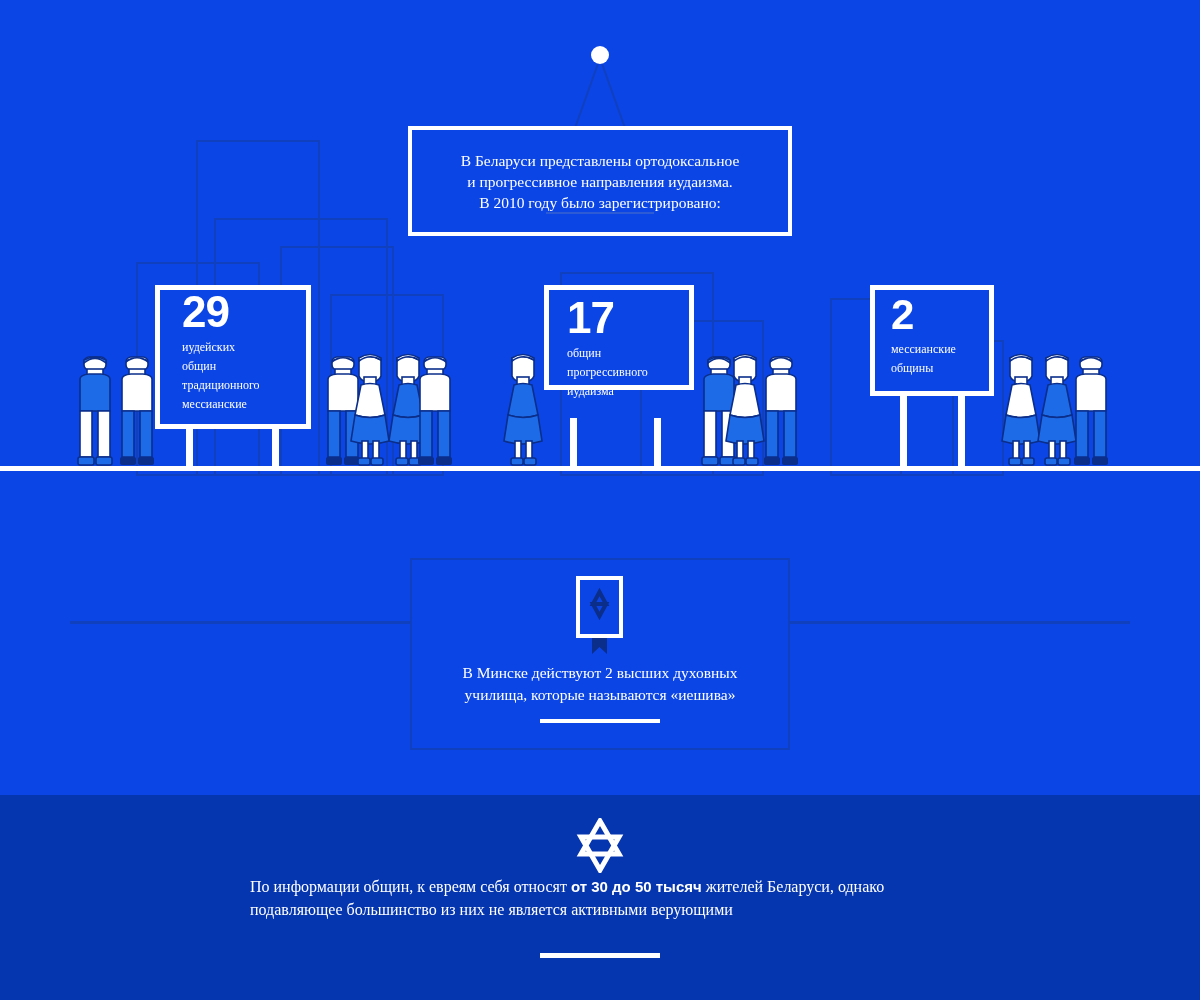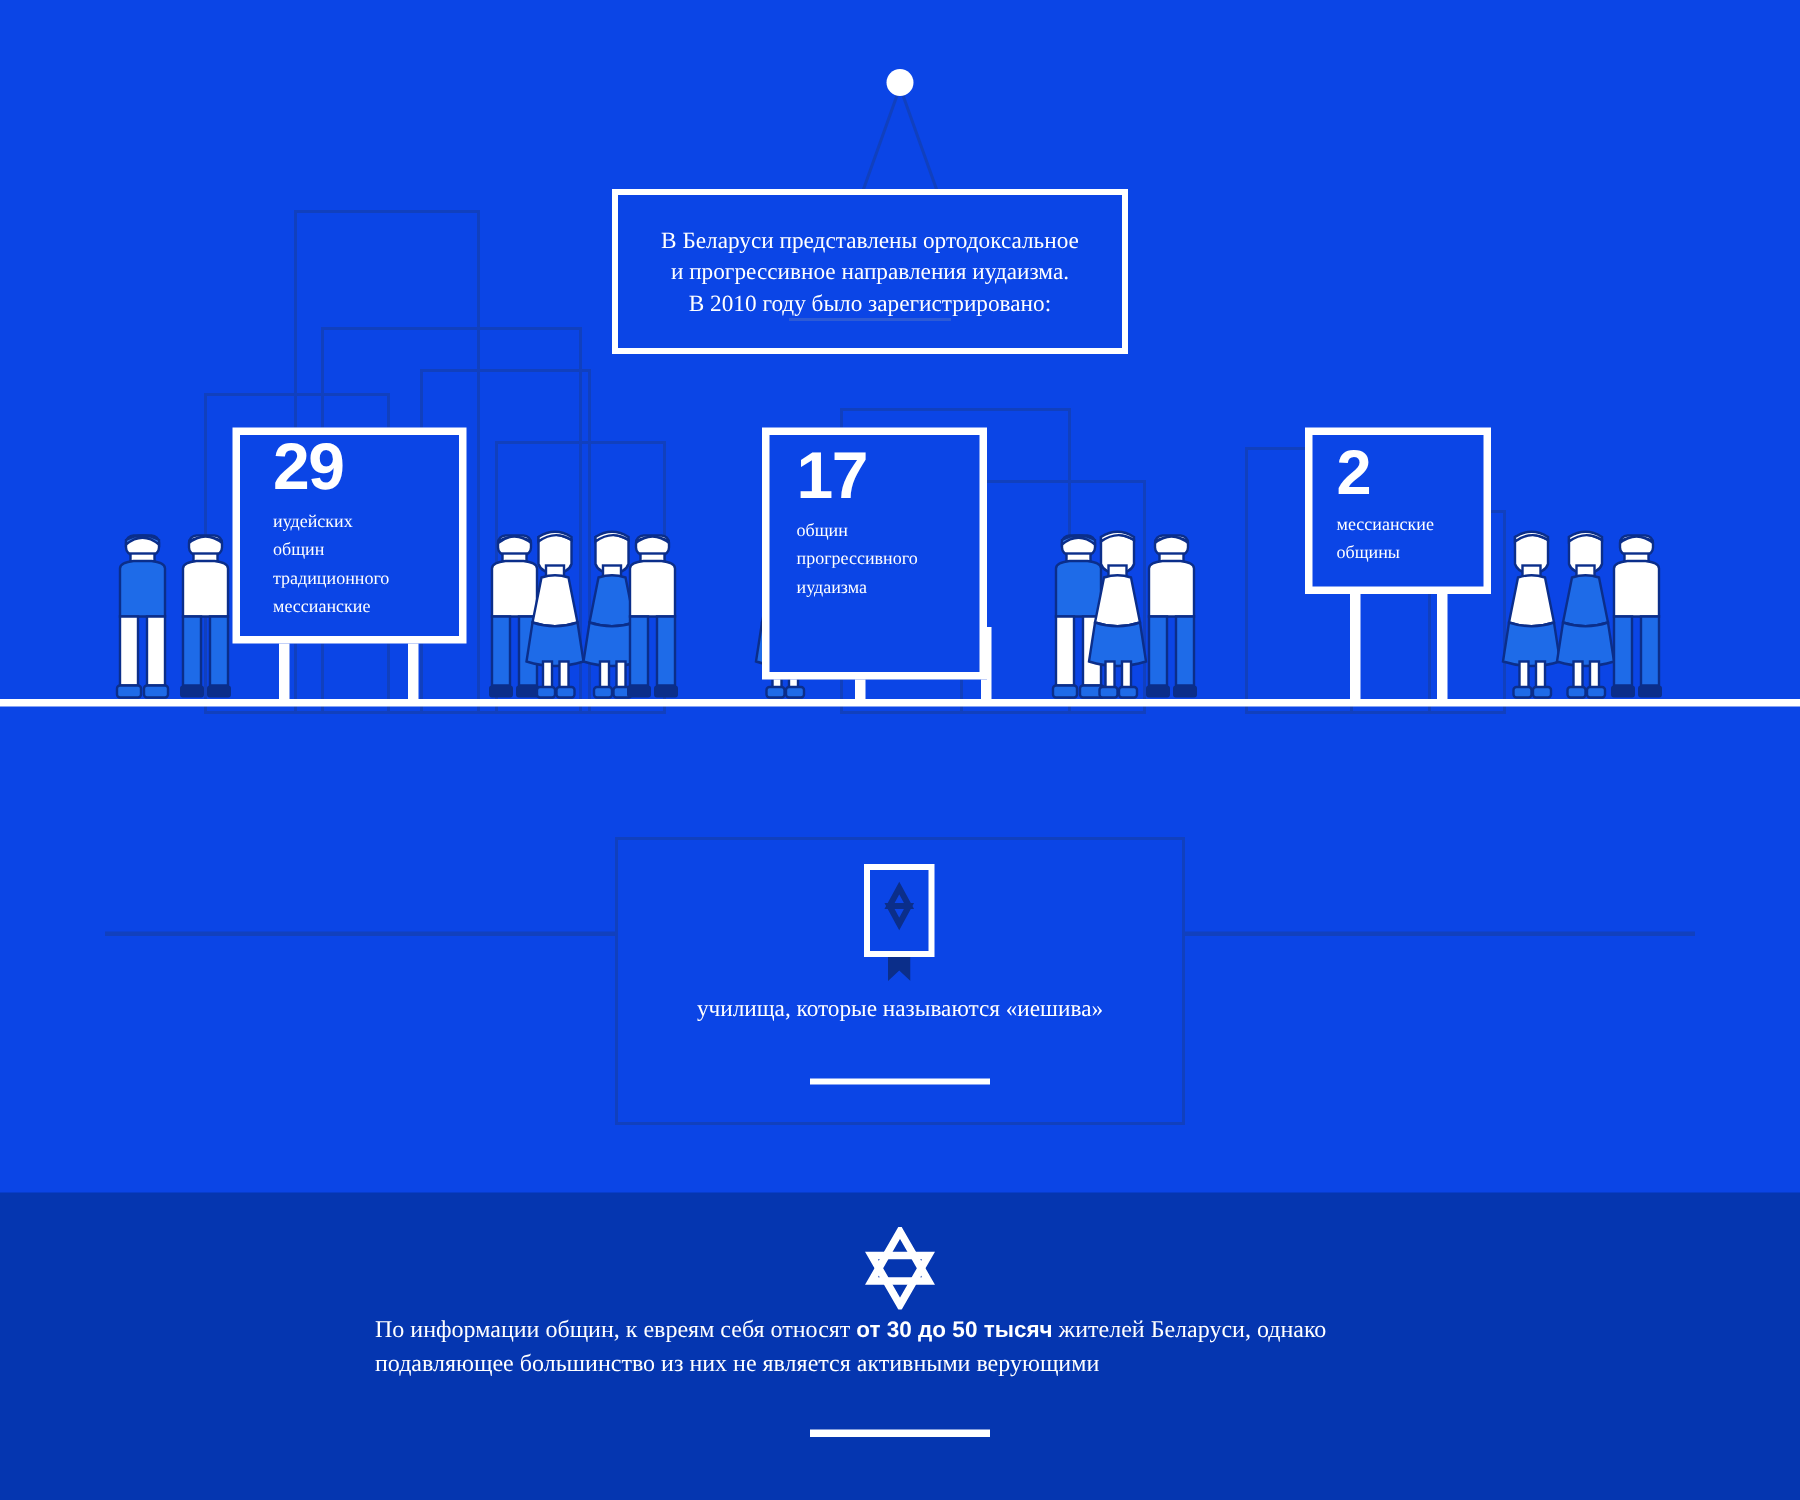--- a/index.html
+++ b/index.html
@@ -18,21 +18,21 @@
 
   
   .ground{position:absolute;left:0;top:466px;width:1200px;height:5px;background:#FFFFFF;}
   .bottomband{position:absolute;left:0;top:795px;width:1200px;height:205px;background:#0536B0;}
 
   
   .pin-dot{position:absolute;left:591px;top:46px;width:18px;height:18px;border-radius:50%;background:#FFFFFF;}
 
   
   .topbox{
-    position:absolute;left:408px;top:126px;width:344px;height:110px;
+    position:absolute;left:408px;top:126px;width:384px;height:110px;
     border:4px solid #FFFFFF;background:#0B45E6;
     display:flex;flex-direction:column;align-items:center;justify-content:center;
     box-sizing:border-box;
   }
   .topbox .txt{color:#FFFFFF;font-size:15.5px;line-height:21px;text-align:center;padding:0 14px;}
   .topbox .uline{position:absolute;bottom:18px;left:50%;transform:translateX(-50%);width:108px;height:2px;background:#2D5BD6;}
 
   
   .sign{position:absolute;border:5px solid #FFFFFF;background:#0B45E6;box-sizing:border-box;}
   .sign .num{color:#FFFFFF;font-family:"Liberation Sans", sans-serif;font-weight:bold;line-height:1;letter-spacing:-1px;}
@@ -160,21 +160,21 @@
   <div class="sign" style="left:155px;top:285px;width:156px;height:144px;">
     <div class="num" style="font-size:44px;padding:0 0 4px 22px;">29</div>
     <div class="cap" style="padding:0 0 0 22px;">
       <div>иудейских</div>
       <div>общин</div>
       <div>традиционного</div>
       <div>мессианские</div>
     </div>
   </div>
 
-  <div class="sign" style="left:508px;top:285px;width:150px;height:168px;">
+  <div class="sign" style="left:544px;top:285px;width:150px;height:105px;">
     <div class="num" style="font-size:44px;padding:6px 0 4px 18px;">17</div>
     <div class="cap" style="padding:0 0 0 18px;">
       <div>общин</div>
       <div>прогрессивного</div>
       <div>иудаизма</div>
     </div>
   </div>
 
   <div class="sign" style="left:870px;top:285px;width:124px;height:111px;">
     <div class="num" style="font-size:42px;padding:4px 0 4px 16px;">2</div>
@@ -194,20 +194,21 @@
     <svg width="39" height="54" viewBox="0 0 39 54">
       <path d="M19.5 12 L26 24 L13 24 Z" fill="none" stroke="#0B2E8A" stroke-width="4"></path>
       <path d="M19.5 36 L13 24 L26 24 Z" fill="none" stroke="#0B2E8A" stroke-width="4"></path>
     </svg>
   </div>
   <svg class="ribbon" viewBox="0 0 15 16">
     <path d="M0 0 L15 0 L15 16 L7.5 9 L0 16 Z" fill="#0B2E8A"></path>
   </svg>
 
   <div class="midtxt">
+    <div>В Минске действуют 2 высших духовных</div>
     <div>училища, которые называются «иешива»</div>
   </div>
   <div class="midrule"></div>
 
   <div class="bottomband"></div>
 
   <svg class="bigstar" viewBox="0 0 58 55">
     <path d="M29 3 L48 36 L10 36 Z" fill="none" stroke="#FFFFFF" stroke-width="5"></path>
     <path d="M29 52 L10 19 L48 19 Z" fill="none" stroke="#FFFFFF" stroke-width="5"></path>
   </svg>

